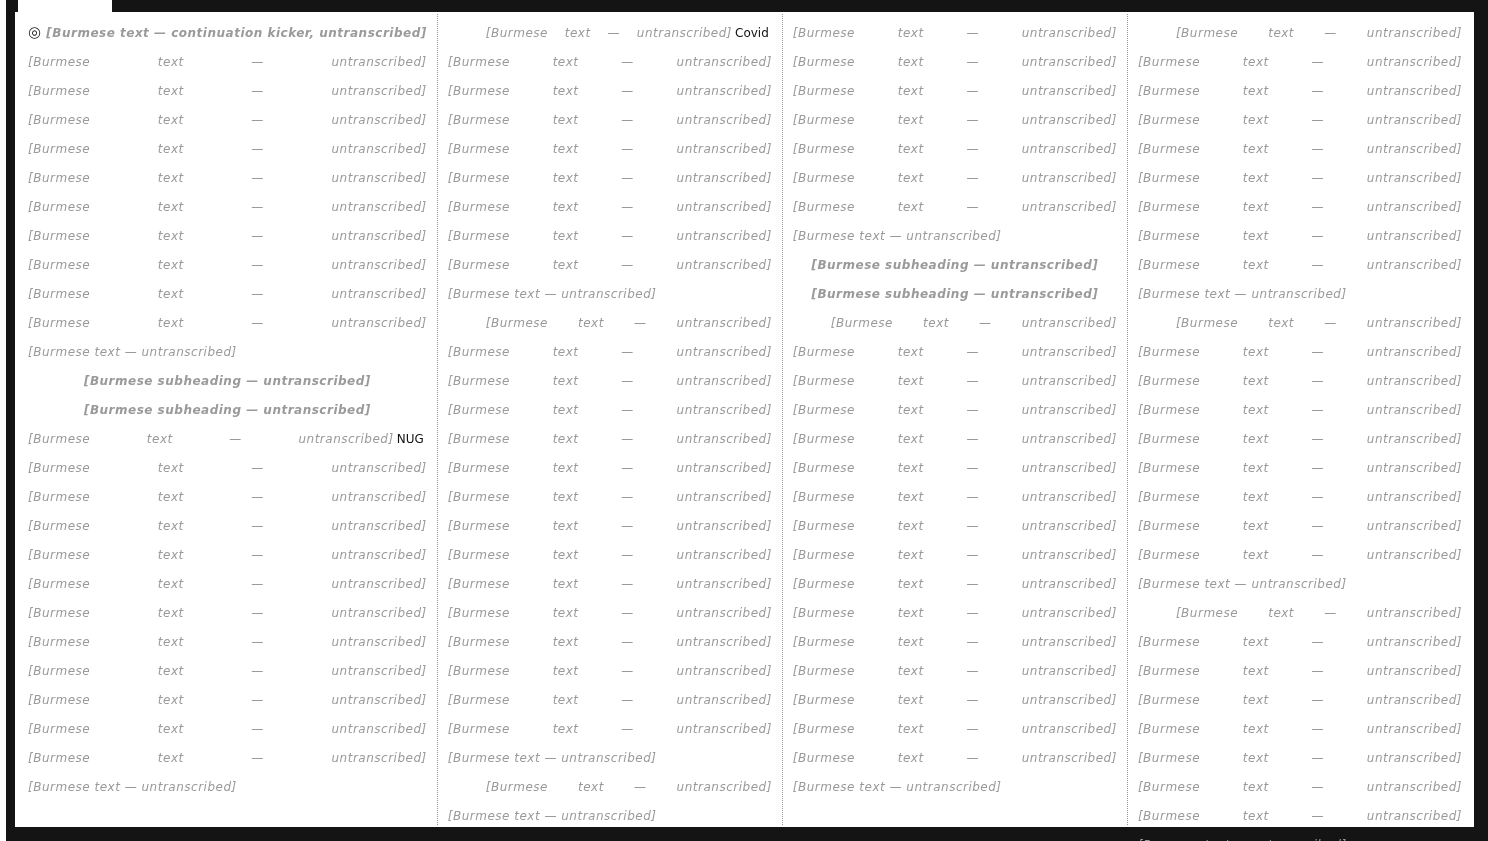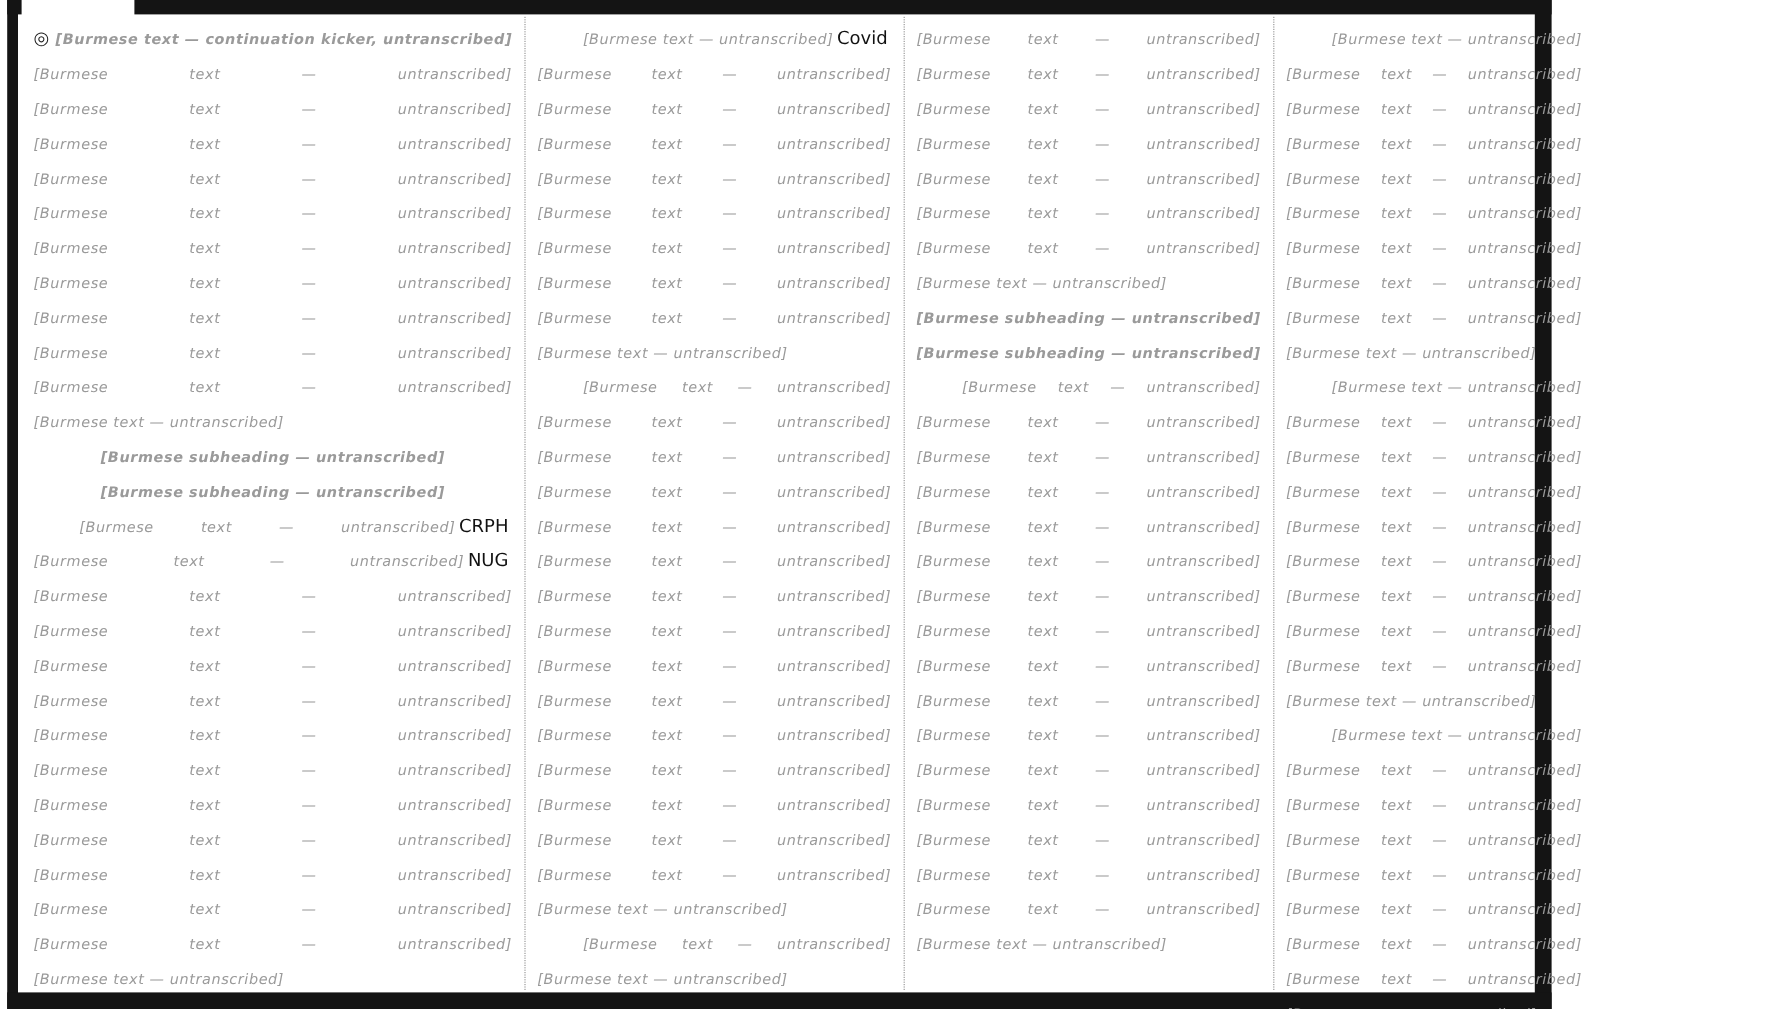--- a/index.html
+++ b/index.html
@@ -1,34 +1,34 @@
 <!DOCTYPE html>
 <html><head>
 <meta charset="utf-8">
 <style>
   html,body{margin:0;padding:0;background:#ffffff;}
   body{width:1488px;height:841px;position:relative;overflow:hidden;
        font-family:"DejaVu Sans",sans-serif;color:#111;}
-  .frame{position:absolute;left:0;top:0;width:1293px;height:841px;box-sizing:border-box;text-decoration:underline;}
+  .frame{position:absolute;left:0;top:0;width:1488px;height:841px;box-sizing:border-box;text-decoration:underline;}
   .bar-top-left{position:absolute;left:6px;top:0;width:9px;height:841px;background:#141414;}
   .bar-top{position:absolute;left:112px;top:0;right:0;height:12px;background:#141414;}
   .bar-top-stub{position:absolute;left:6px;top:0;width:12px;height:12px;background:#141414;}
   .bar-right{position:absolute;right:0;top:0;width:14px;height:841px;background:#141414;}
   .bar-bottom{position:absolute;left:6px;right:0;bottom:0;height:14px;background:#141414;}
   .columns{position:absolute;left:18px;top:14px;right:16px;bottom:16px;display:flex;}
   .col{flex:1;padding:4px 10px 0 10px;box-sizing:border-box;position:relative;}
   .col + .col{border-left:1px dotted #999;}
   .line{height:29px;line-height:29px;font-size:15px;white-space:nowrap;overflow:hidden;
         text-align:justify;text-align-last:justify;color:#1a1a1a;}
   .line.indent{padding-left:38px;}
   .line.last{text-align-last:left;}
   .line.heading{text-align:right;text-align-last:center;font-weight:bold;}
   .line.kicker{text-align-last:left;font-weight:bold;}
   .ph{color:#9a9a9a;font-style:italic;font-size:12px;letter-spacing:0.5px;}
-  .tok{color:#111;font-style:normal;font-size:15px;margin:0 3px;}
+  .tok{color:#111;font-style:normal;font-size:12px;margin:0 3px;}
 </style>
 </head>
 <body>
 
 <div class="frame">
   <div class="bar-top-left"></div>
   <div class="bar-top-stub"></div>
   <div class="bar-top"></div>
   <div class="bar-right"></div>
   <div class="bar-bottom"></div>
@@ -42,21 +42,20 @@
         <div class="line"><span class="ph">[Burmese text — untranscribed]</span></div>
         <div class="line"><span class="ph">[Burmese text — untranscribed]</span></div>
         <div class="line"><span class="ph">[Burmese text — untranscribed]</span></div>
         <div class="line"><span class="ph">[Burmese text — untranscribed]</span></div>
         <div class="line"><span class="ph">[Burmese text — untranscribed]</span></div>
         <div class="line"><span class="ph">[Burmese text — untranscribed]</span></div>
         <div class="line"><span class="ph">[Burmese text — untranscribed]</span></div>
         <div class="line last"><span class="ph">[Burmese text — untranscribed]</span></div>
         <div class="line heading"><span class="ph">[Burmese subheading — untranscribed]</span></div>
         <div class="line heading"><span class="ph">[Burmese subheading — untranscribed]</span></div>
-        <div class="line indent"><span class="ph">[Burmese text — untranscribed]</span><span class="tok">CRPH</span></div>
         <div class="line"><span class="ph">[Burmese text — untranscribed]</span><span class="tok">NUG</span></div>
         <div class="line"><span class="ph">[Burmese text — untranscribed]</span></div>
         <div class="line"><span class="ph">[Burmese text — untranscribed]</span></div>
         <div class="line"><span class="ph">[Burmese text — untranscribed]</span></div>
         <div class="line"><span class="ph">[Burmese text — untranscribed]</span></div>
         <div class="line"><span class="ph">[Burmese text — untranscribed]</span></div>
         <div class="line"><span class="ph">[Burmese text — untranscribed]</span></div>
         <div class="line"><span class="ph">[Burmese text — untranscribed]</span></div>
         <div class="line"><span class="ph">[Burmese text — untranscribed]</span></div>
         <div class="line"><span class="ph">[Burmese text — untranscribed]</span></div>

